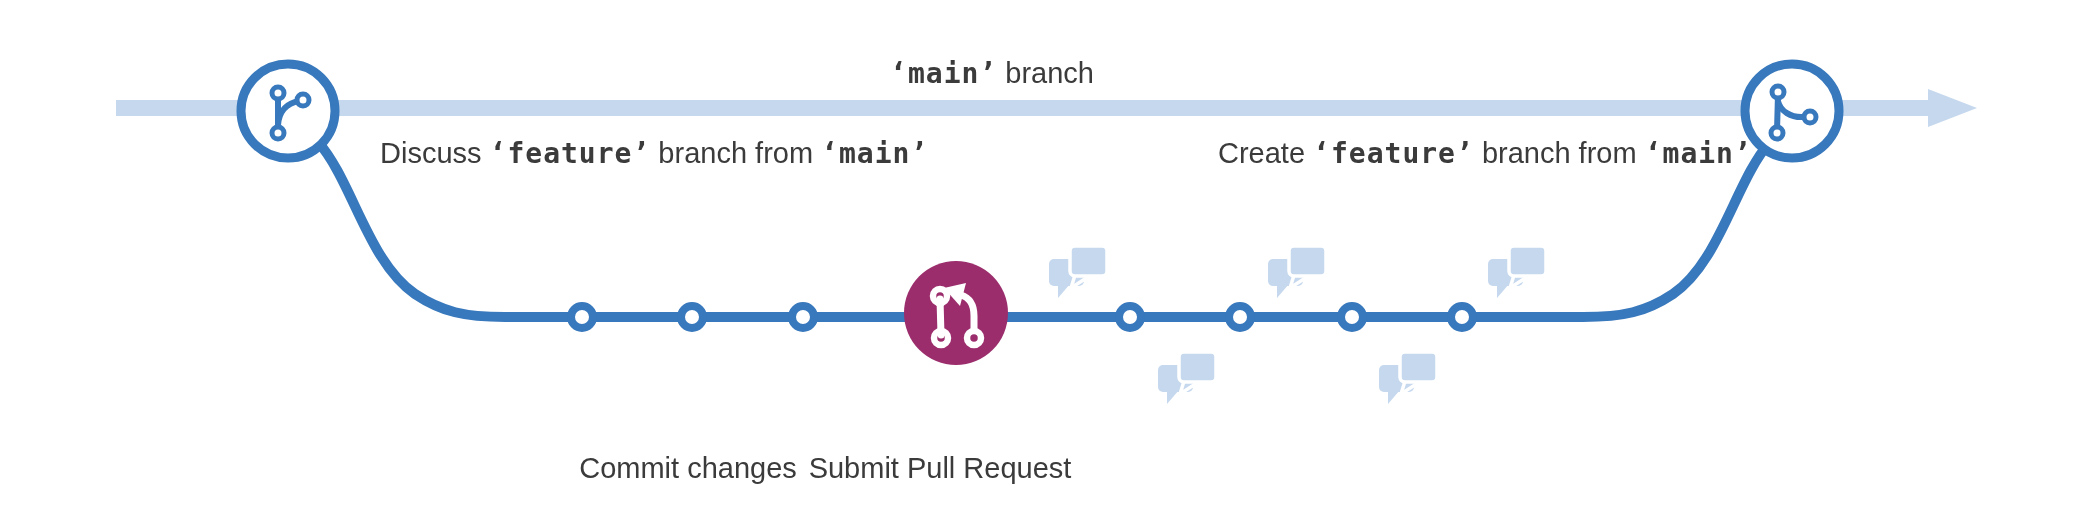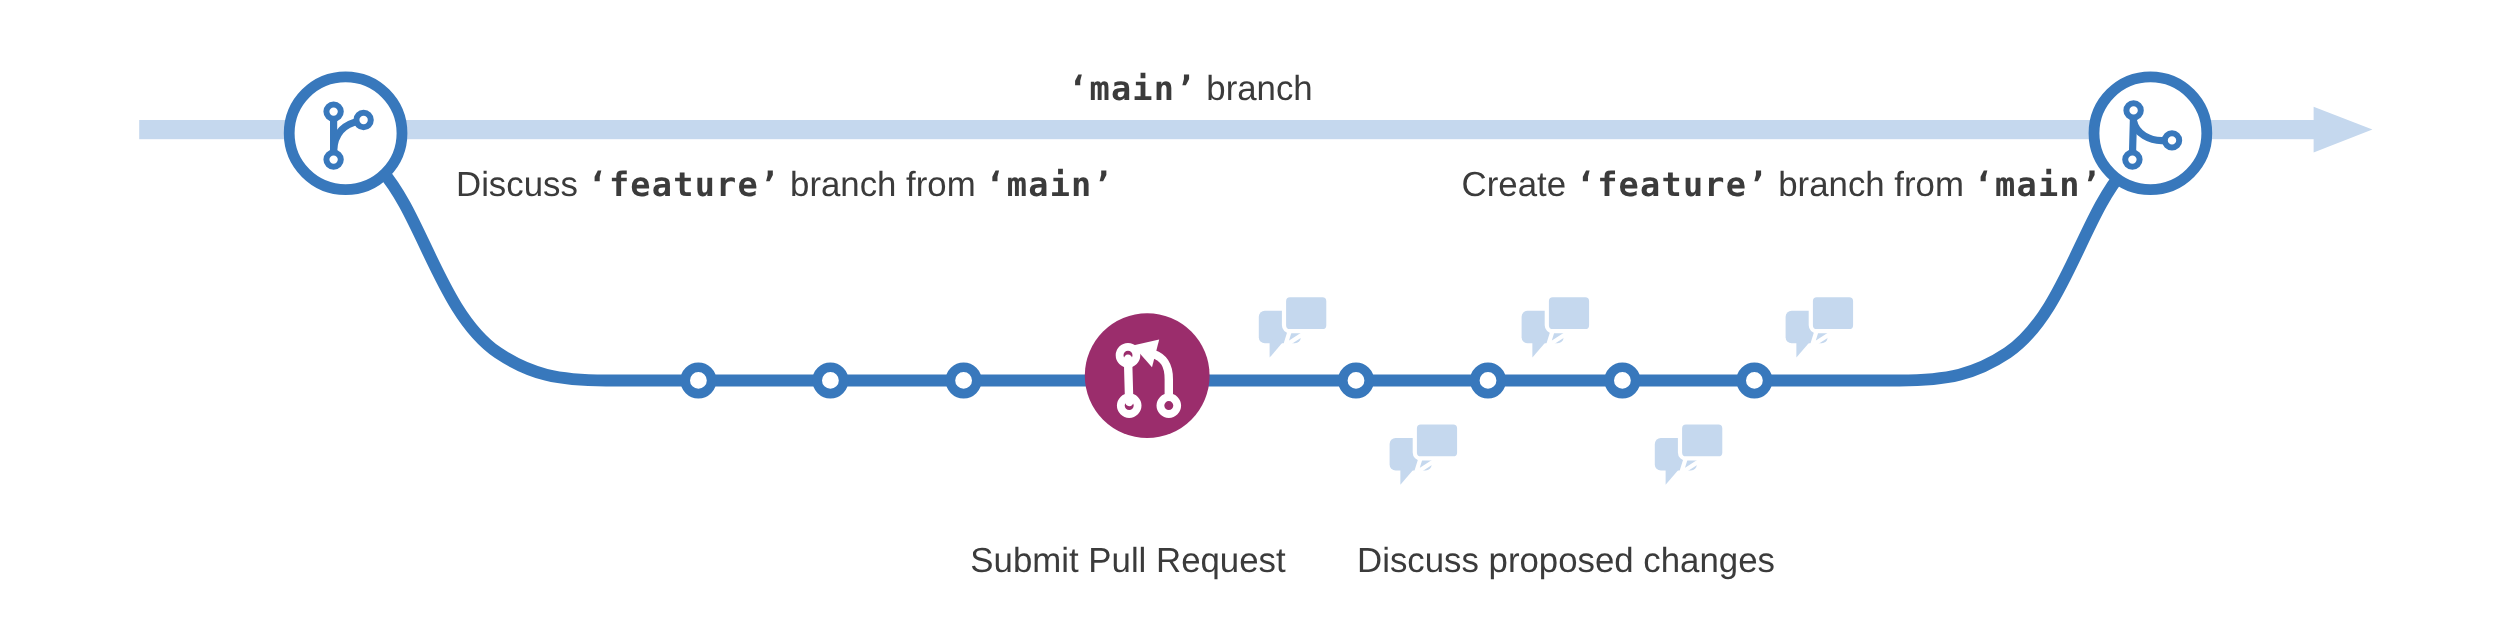--- a/index.html
+++ b/index.html
@@ -102,15 +102,15 @@
       </g>
     </g>
   </svg>
 
   <div class="label centered" style="left:992px;top:57px"><span class="code">‘main’</span><span> branch</span></div>
 
   <div class="label" style="left:380px;top:137px"><span>Discuss </span><span class="code">‘feature’</span><span> branch from </span><span class="code">‘main’</span></div>
 
   <div class="label" style="left:1218px;top:137px"><span>Create </span><span class="code">‘feature’</span><span> branch from </span><span class="code">‘main’</span></div>
 
+  <div class="label centered" style="left:688px;top:452px">Commit changes</div>
   <div class="label centered" style="left:940px;top:452px">Submit Pull Request</div>
-  <div class="label centered" style="left:1305px;top:452px">Discuss proposed changes</div>
 </div>
 
 </body></html>

